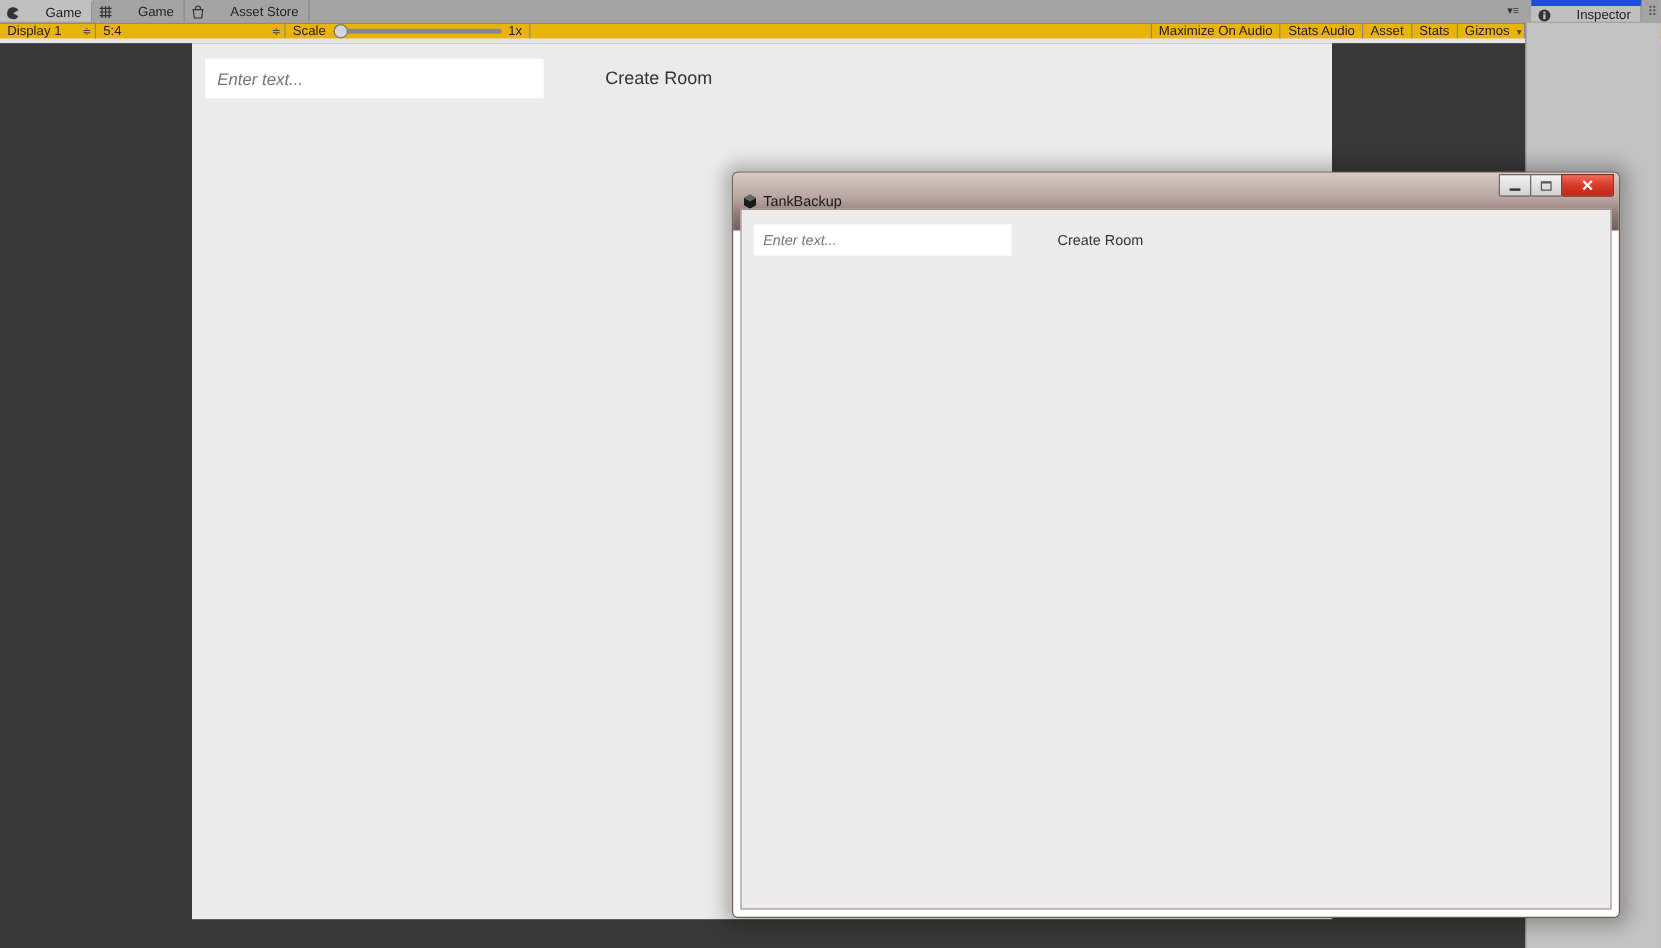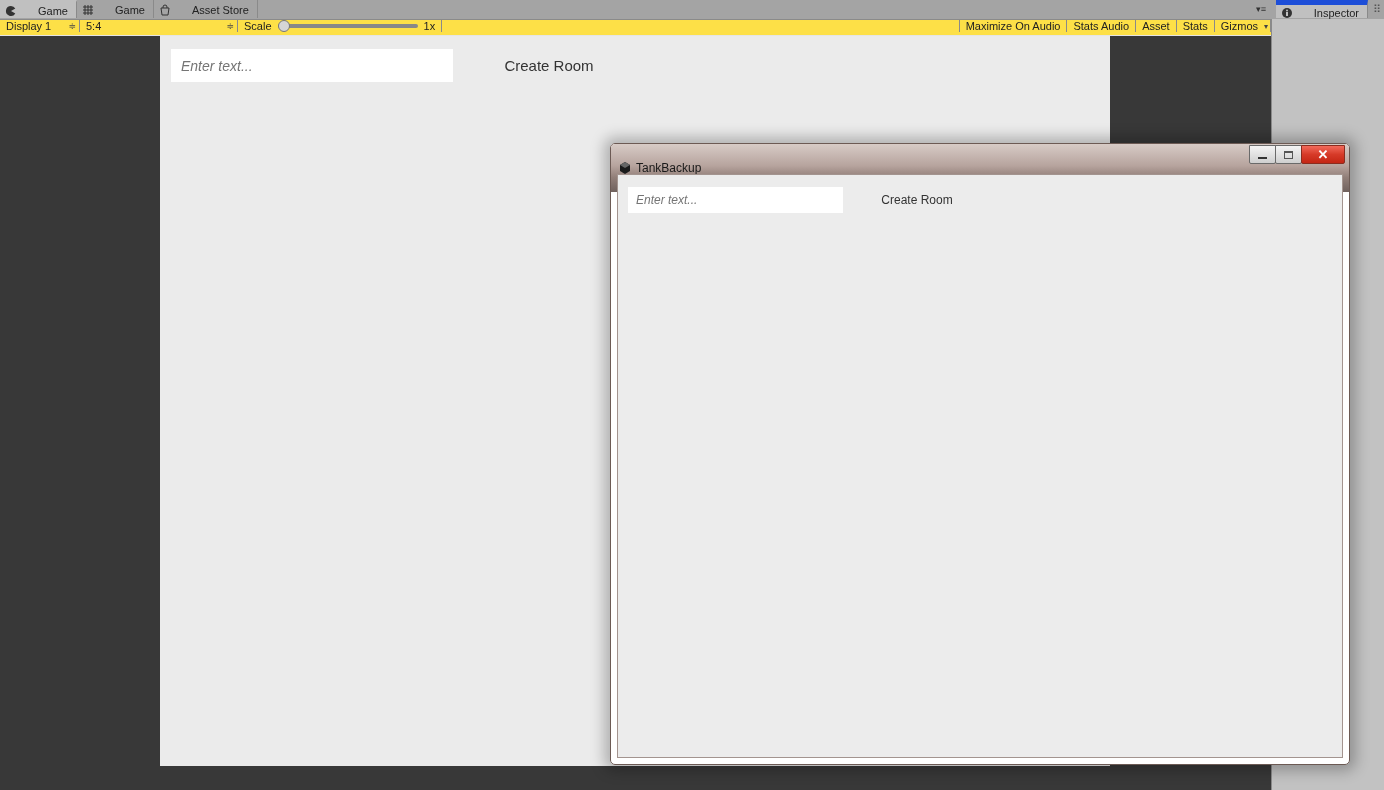--- a/index.html
+++ b/index.html
@@ -10,21 +10,21 @@
   .tab-strip-left { display: flex; flex: 1; }
   .tab-strip-right { display: flex; position: absolute; right: 0; top: 0; }
   .tab { height: 18px; padding: 2px 8px 0 5px; font-size: 11px; color: #222; background: #a4a4a4; border-right: 1px solid #8a8a8a; display: flex; align-items: center; gap: 21px; cursor: pointer; }
   .tab.active { background: #c0c0c0; border-top: 2px solid transparent; }
   .tab.inspector-active { background: #c0c0c0; border-top: 5px solid #1d4ed8; }
   .tab .icon { width: 12px; height: 12px; display: inline-flex; align-items: center; justify-content: center; }
   .tab-menu-icon { width: 18px; height: 18px; display:flex; align-items:center; justify-content:center; cursor:pointer; color:#333; font-size:9px; }
   .tab-drag { width: 14px; height: 18px; display:flex; align-items:center; justify-content:center; color:#555; font-size:11px; cursor:move; margin-left:2px;}
 
   
-  .toolbar { position: absolute; top: 19px; left: 0; right: 0; height: 17px; background: #fde047; border-top:1px solid #8a8a8a; border-bottom:1px solid #e5e5e5; display: flex; align-items: flex-start; font-size: 11px; color:#222; }
+  .toolbar { position: absolute; top: 19px; left: 0; right: 0; height: 17px; background: #eab308; border-top:1px solid #8a8a8a; border-bottom:4px solid #e5e5e5; display: flex; align-items: flex-start; font-size: 11px; color:#222; }
   .tb-item { border-right: 1px solid #8a8a8a; display:flex; align-items:center; padding: 0 6px; cursor:pointer; }
   .tb-item.dd { padding-right: 14px; position: relative; }
   .tb-item.dd::after { content:"≑"; position:absolute; right:3px; top:1px; font-size:9px; color:#444; }
   .tb-slider { display:flex; align-items:center; padding:0 6px; border-right:1px solid #8a8a8a; }
   .slider-track { width: 140px; height: 4px; background: #888; border-radius:2px; margin:0 6px; position:relative; }
   .slider-thumb { position:absolute; left:0; top:-4px; width:12px; height:12px; border-radius:50%; background:#d6d6d6; border:1px solid #777; }
   .tb-spacer { flex:1; }
   .tb-btn { border-left:1px solid #8a8a8a; display:flex; align-items:center; padding:0 6px; cursor:pointer; }
   .tb-btn.dd { padding-right:12px; position:relative; }
   .tb-btn.dd::after { content:"▾"; position:absolute; right:2px; top:2px; font-size:8px; color:#444; }

